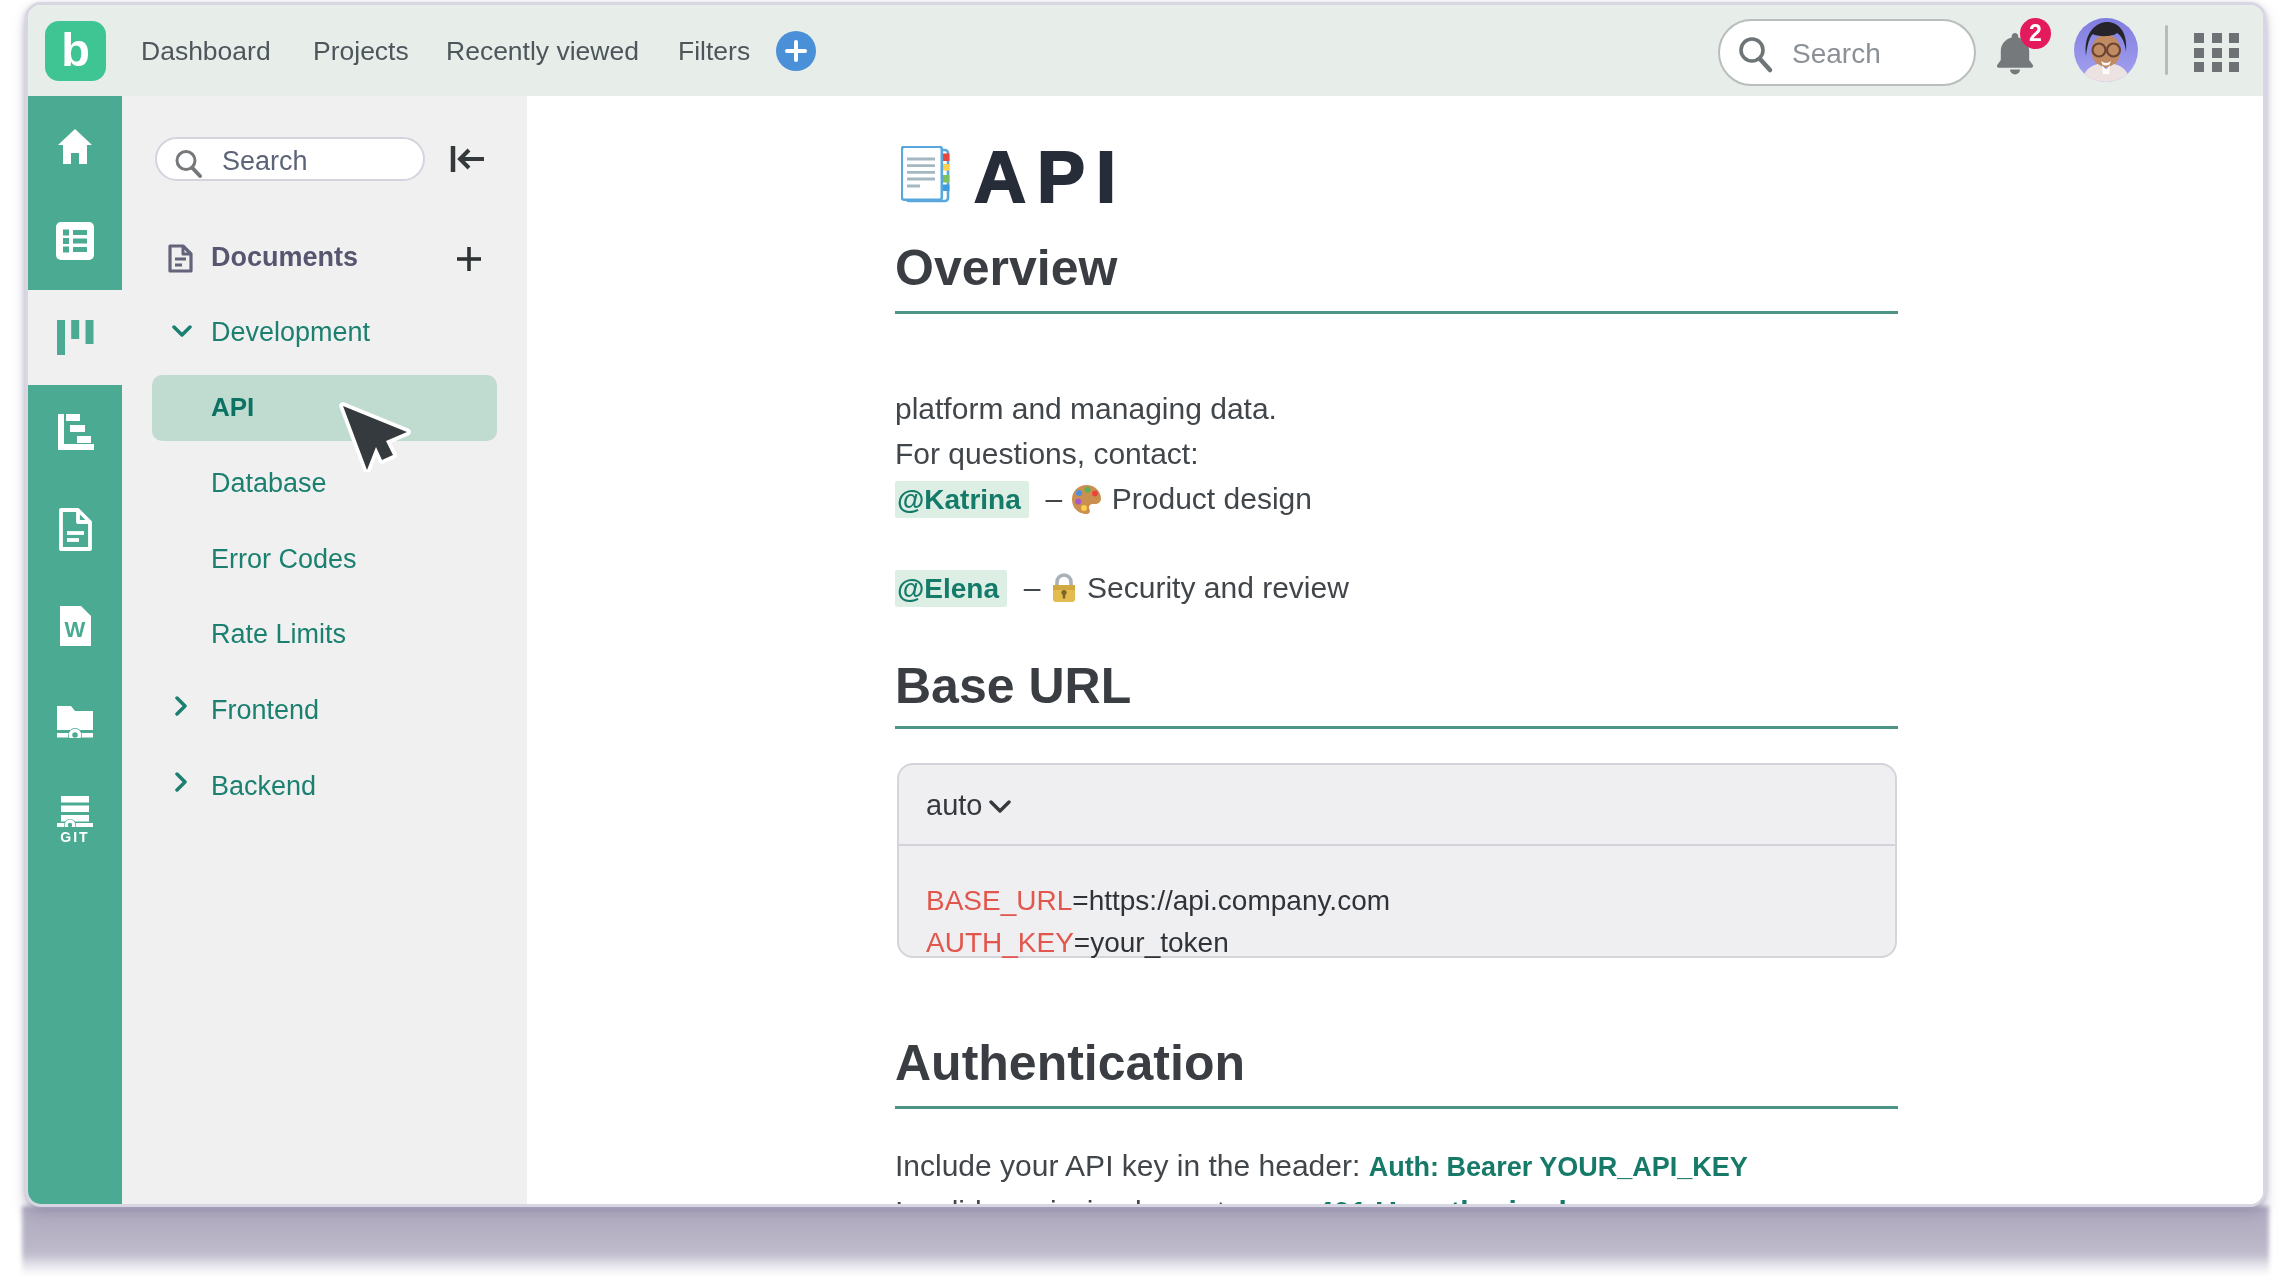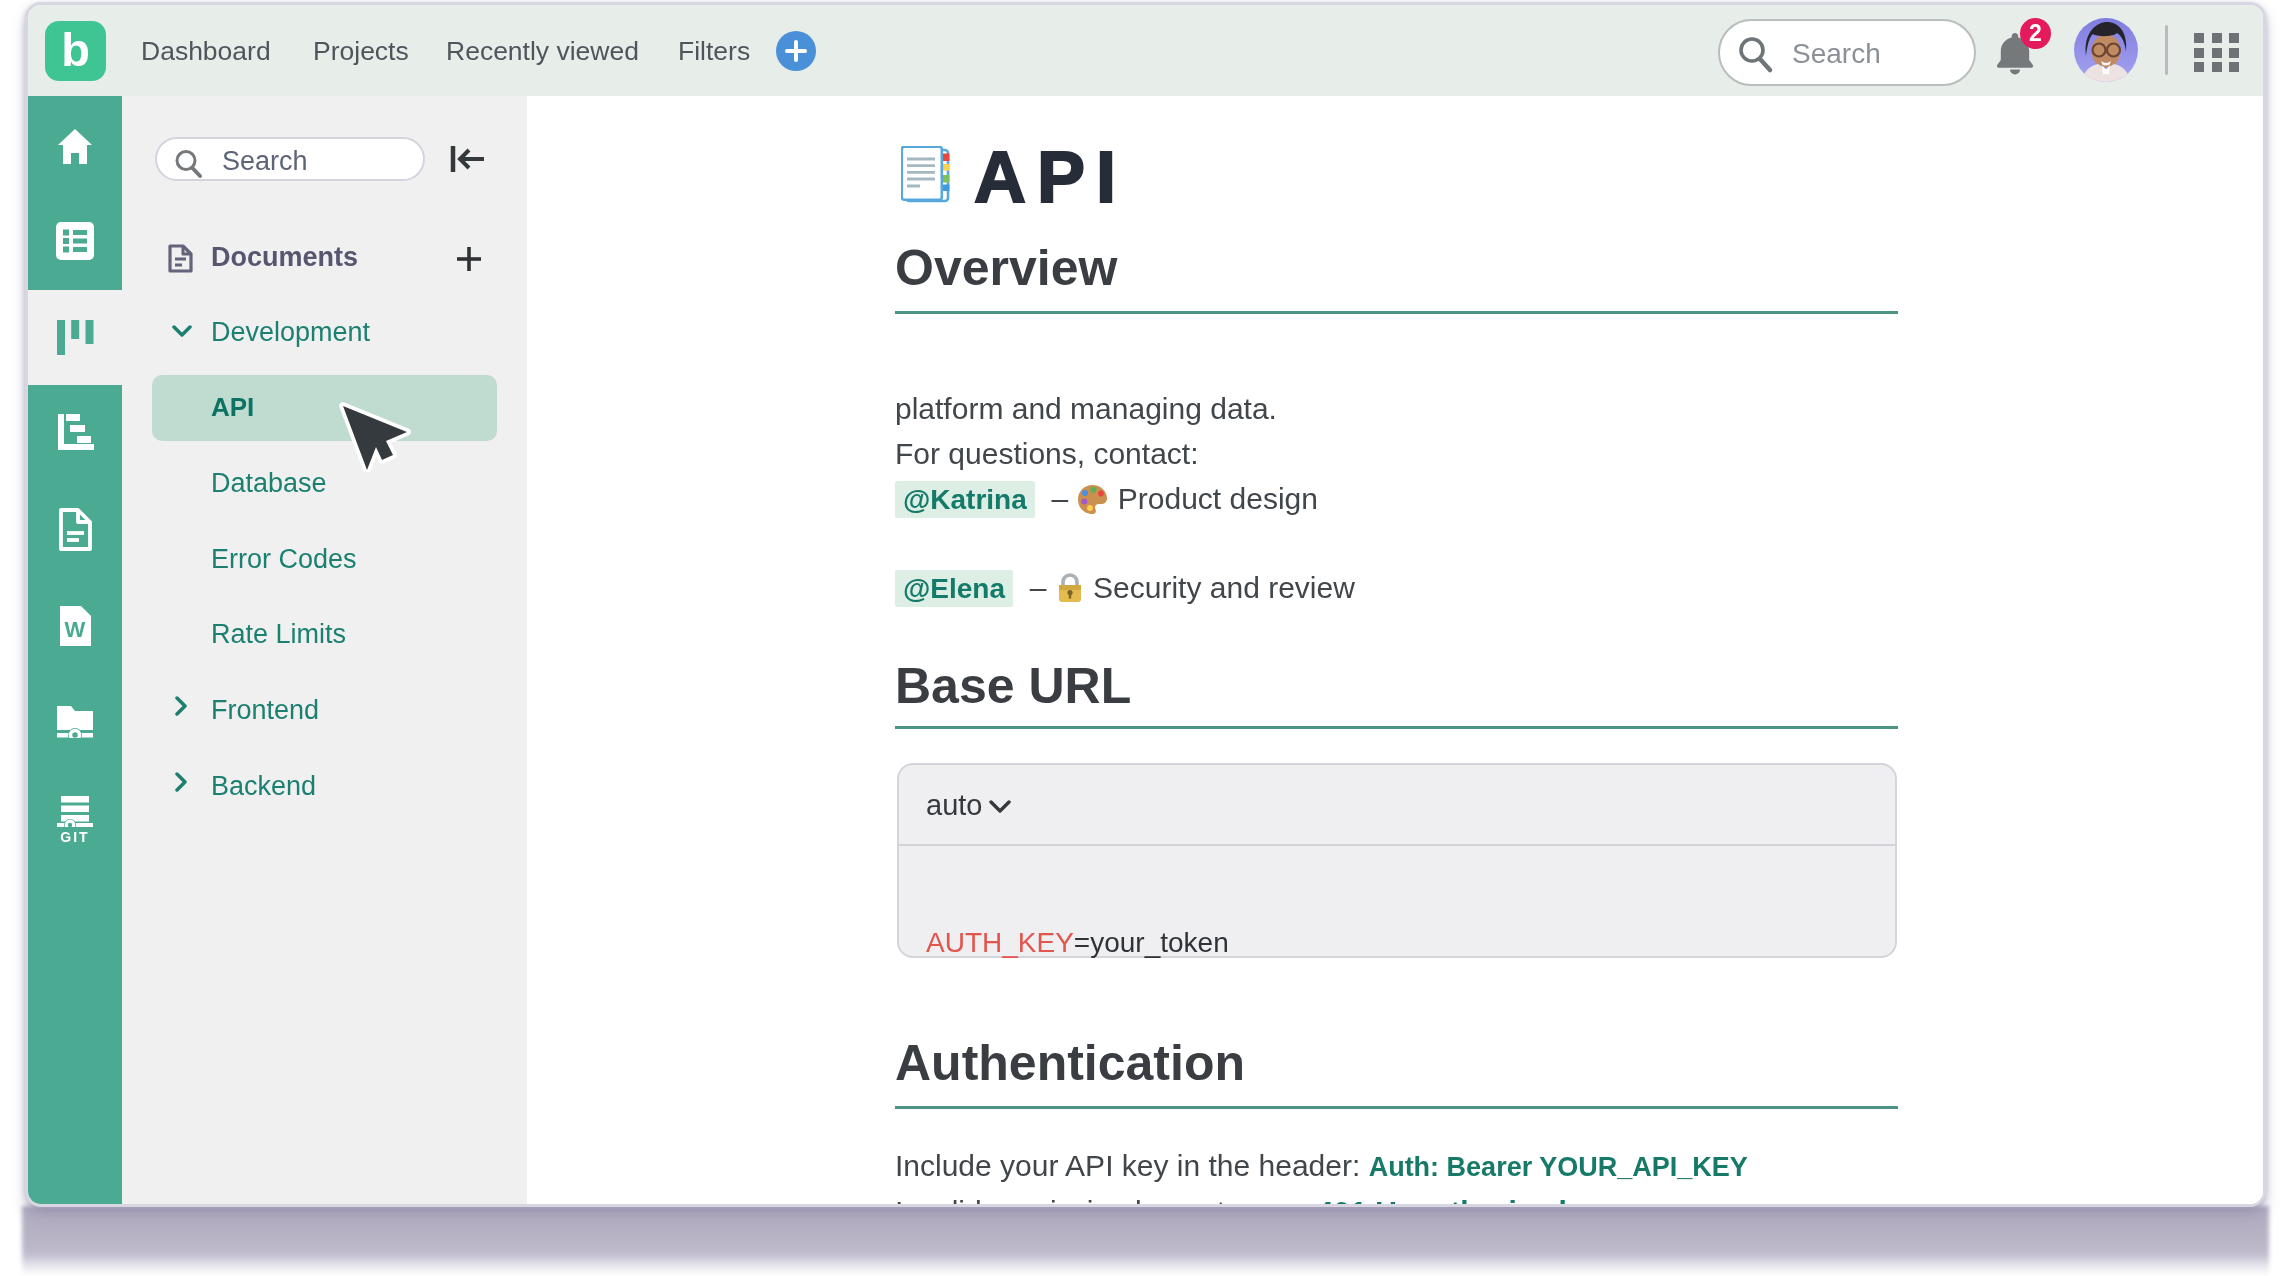--- a/index.html
+++ b/index.html
@@ -28,21 +28,21 @@
 .atile{position:absolute;left:0;top:194px;width:94px;height:95px;background:#f0f0f1}
 .srow{position:absolute;font-size:27px;color:#1c8070;white-space:nowrap}
 .docrow{position:absolute;font-size:27px;font-weight:bold;color:#575670;white-space:nowrap}
 .apitile{position:absolute;left:30px;top:279px;width:345px;height:66px;background:#c0dcd0;border-radius:10px}
 .apitile span{position:absolute;left:59px;top:17px;font-size:26px;font-weight:bold;color:#0c7263}
 .chev{stroke:#1c8070;stroke-width:3.5;fill:none;stroke-linecap:round;stroke-linejoin:round}
 h1{position:absolute;left:447px;top:41px;font-size:72px;line-height:80px;letter-spacing:11px;color:#272c39;font-weight:bold;-webkit-text-stroke:2px #272c39}
 h2{position:absolute;font-size:50px;line-height:58px;color:#3a3e43;font-weight:bold;left:368px;white-space:nowrap}
 .hr{position:absolute;left:368px;width:1003px;height:3px;background:#4e9486}
 .bl{position:absolute;left:368px;font-size:30px;line-height:38px;color:#41464b;white-space:nowrap}
-.mention{display:inline-block;background:#ddeee4;color:#147a69;font-weight:bold;font-size:28px;line-height:37px;padding:0 8px 0 8px;border-radius:2px}
+.mention{display:inline-block;background:#ddeee4;color:#147a69;font-weight:bold;font-size:28px;line-height:37px;padding:0 8px 0 2px;border-radius:2px}
 .codebox{position:absolute;left:370px;top:667px;width:1000px;height:195px;background:#efeff1;border:2.5px solid #d4d4db;border-radius:16px}
 .codebox .hd{position:absolute;left:0;top:0;right:0;height:81px;border-bottom:2.5px solid #d2d2d9}
 .codebox .auto{position:absolute;left:27px;top:24px;font-size:29px;color:#35393e}
 .codeline{position:absolute;left:27px;font-size:28px;color:#2f3338;white-space:nowrap}
 .red{color:#e2574d}
 .greenb{color:#177a68;font-weight:bold}
 svg{display:block}
 .emj{display:inline-block;vertical-align:-7px}
 </style></head>
 <body>
@@ -86,20 +86,21 @@
         </svg> Security and review</div>
     <h2 style="top:561px">Base URL</h2>
     <div class="hr" style="top:630px"></div>
     <div class="codebox">
       <div class="hd">
           <span class="auto">auto</span>
           <svg style="position:absolute;left:90px;top:35px" width="22" height="14" viewBox="0 0 22 14">
             <polyline points="2,2 11,11 20,2" stroke="#35393e" stroke-width="3.4" fill="none" stroke-linecap="round" stroke-linejoin="round"></polyline>
           </svg>
         </div>
+      <div class="codeline" style="top:120px"><span class="red">BASE_URL</span>=https://api.company.com</div>
       <div class="codeline" style="top:162px"><span class="red">AUTH_KEY</span>=your_token</div>
     </div>
     <h2 style="top:938px">Authentication</h2>
     <div class="hr" style="top:1010px"></div>
     <div class="bl" style="top:1051px">Include your API key in the header: <span class="greenb" style="font-size:27px">Auth: Bearer YOUR_API_KEY</span></div>
     <div class="bl" style="top:1097px">Invalid or missing key returns a <span class="greenb">401 Unauthorized</span>.</div>
   </div>
   <div class="topbar">
     <div class="logo">b</div>
     <div class="nl" style="left:113px">Dashboard</div>

